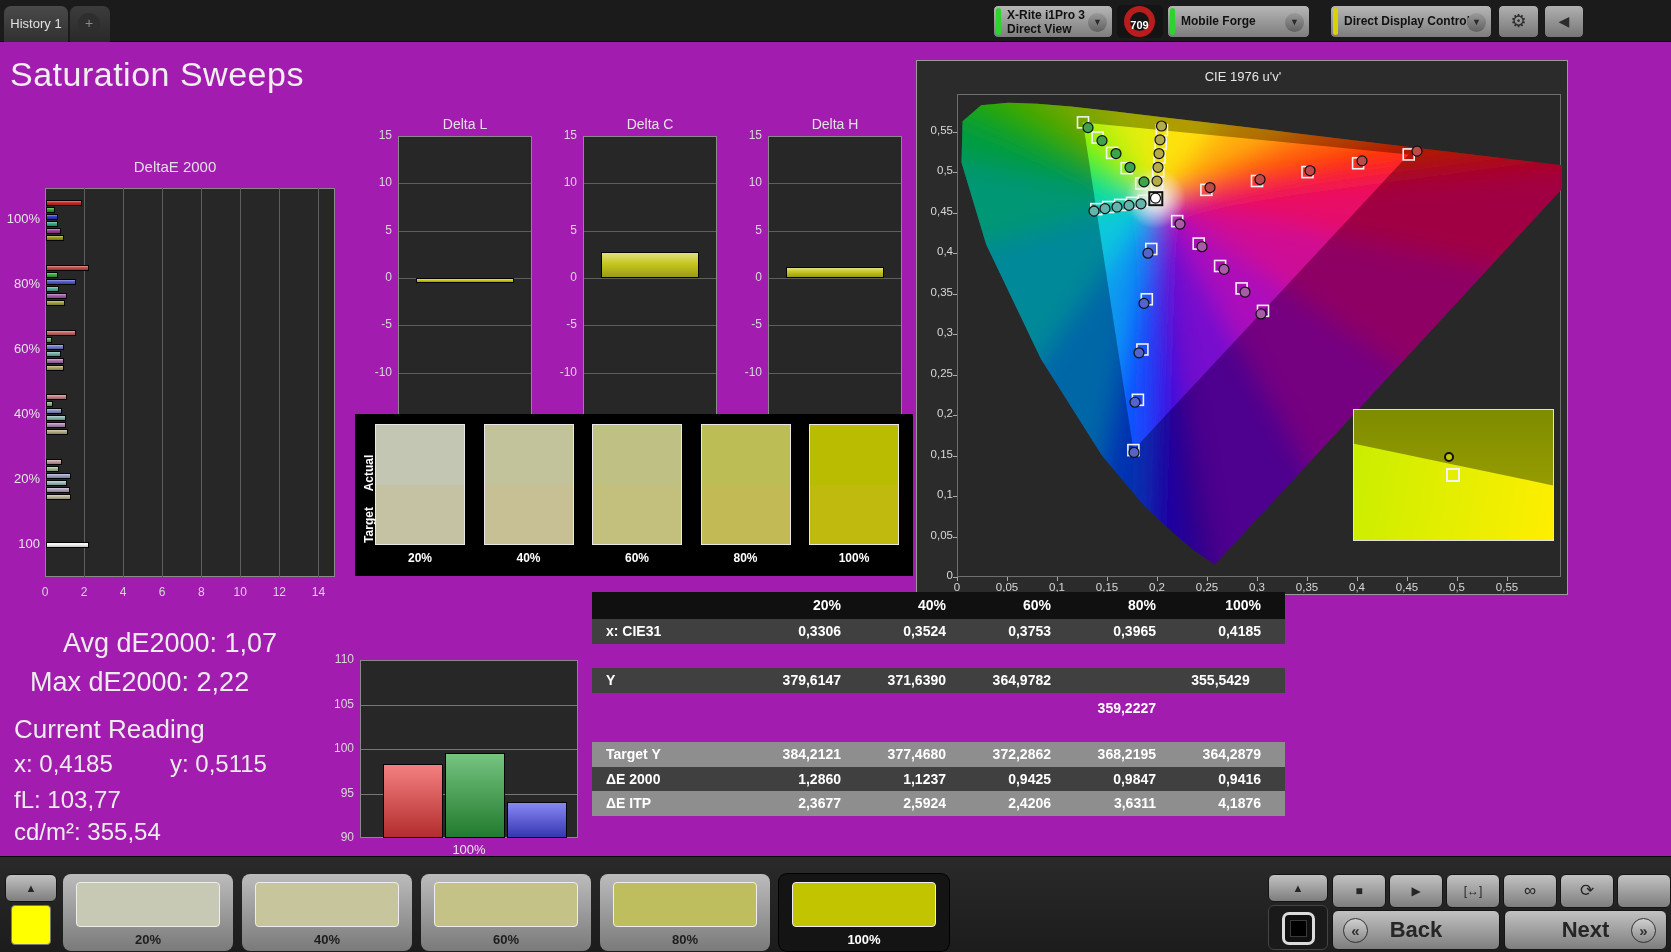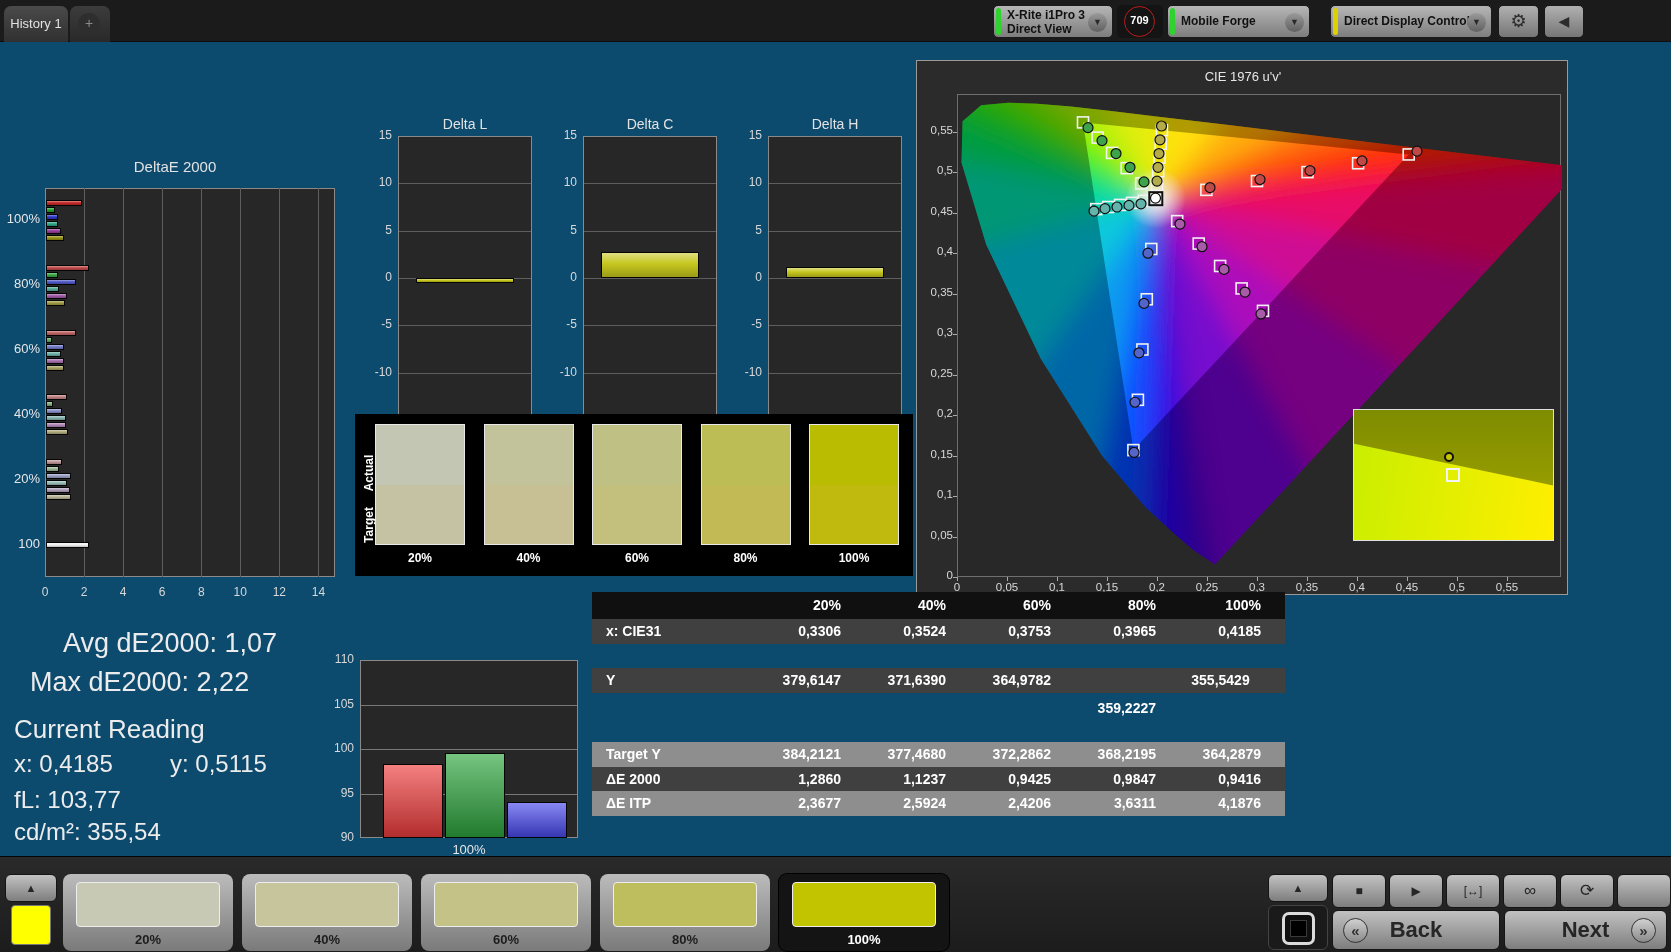--- a/index.html
+++ b/index.html
@@ -1,18 +1,18 @@
 <!DOCTYPE html>
 <html><head>
 <meta charset="utf-8">
 <style>
   * { box-sizing: border-box; margin:0; padding:0; }
   html,body { background:#161616; }
   body { font-family:"Liberation Sans", sans-serif; }
-  #root { position:relative; width:1671px; height:952px; background:#0c4a6e; overflow:hidden; }
+  #root { position:relative; width:1671px; height:952px; background:#a21caf; overflow:hidden; }
   .abs { position:absolute; }
   #topbar { position:absolute; left:0; top:0; width:1671px; height:42px; background:#1b1b1b; border-bottom:1px solid #0d0d0d; }
   .tab { position:absolute; top:6px; height:36px; background:linear-gradient(#4a4a4a,#303030); border-radius:7px 7px 0 0; color:#e2e2e2; font-size:13px; line-height:36px; text-align:center; }
   .plus-tab { position:absolute; top:6px; height:36px; background:linear-gradient(#3c3c3c,#292929); border-radius:7px 7px 0 0; }
   .plus-circle { position:absolute; left:8px; top:7px; width:22px; height:22px; border-radius:50%; background:#2e2e2e; color:#8a8a8a; font-size:14px; line-height:21px; text-align:center; }
   .dd { position:absolute; top:5px; height:33px; background:linear-gradient(#b6b6b6,#7d7d7d); border-radius:5px; border:1px solid #1a1a1a; color:#111; }
   .dd .stripe { position:absolute; left:2px; top:2px; bottom:2px; width:5px; border-radius:3px; }
   .dd .t1 { position:absolute; left:13px; top:2px; font-size:12px; font-weight:bold; white-space:nowrap; }
   .dd .t2 { position:absolute; left:13px; top:16px; font-size:12px; font-weight:bold; white-space:nowrap; }
   .dd .single { position:absolute; left:13px; top:8px; font-size:12px; font-weight:bold; white-space:nowrap; }
@@ -42,40 +42,41 @@
     <div class="plus-tab" style="left:70px;width:40px;">
       <span class="plus-circle">+</span>
     </div>
     <div class="dd" style="left:993px;width:120px;">
       <div class="stripe" style="background: rgb(47, 211, 47);"></div>
       <div class="t1">X-Rite i1Pro 3</div>
       <div class="t2">Direct View</div>
       <div class="chev">▼</div>
     </div>
     <div class="abs" style="left:1117px;top:5px;width:46px;height:33px;background:#141414;border-radius:5px;">
-      <div class="abs" style="left:7px;top:1px;width:31px;height:31px;border-radius:50%;border:1px solid #b91c1c;color:#fff;font-size:11px;font-weight:bold;text-align:center;line-height:27px;">709</div>
+      <div class="abs" style="left:7px;top:1px;width:31px;height:31px;border-radius:50%;border:6px solid #b91c1c;color:#fff;font-size:11px;font-weight:bold;text-align:center;line-height:27px;">709</div>
     </div>
     <div class="dd" style="left:1167px;width:143px;">
       <div class="stripe" style="background: rgb(47, 211, 47);"></div>
       <div class="single">Mobile Forge</div>
       <div class="chev">▼</div>
     </div>
     <div class="dd" style="left:1330px;width:162px;">
       <div class="stripe" style="background: rgb(221, 208, 0);"></div>
       <div class="single">Direct Display Control</div>
       <div class="chev">▼</div>
     </div>
     <div class="toolbtn" style="left:1498px;width:41px;font-size:18px;line-height:31px;">
       <span>⚙</span>
     </div>
     <div class="toolbtn" style="left:1544px;width:40px;font-size:14px;line-height:31px;">
       <span>◀</span>
     </div>
   </div>
 
+  <div id="title">Saturation Sweeps</div>
 
   <div class="stat" style="left:30px;top:628px;width:280px;text-align:center;font-size:27px;">Avg dE2000: 1,07</div>
   <div class="stat" style="left:30px;top:667px;width:280px;text-align:left;font-size:27px;">Max dE2000: 2,22</div>
   <div class="stat" style="left:14px;top:714px;font-size:26px;">Current Reading</div>
   <div class="stat" style="left:14px;top:750px;font-size:24px;">x: 0,4185</div>
   <div class="stat" style="left:170px;top:750px;font-size:24px;">y: 0,5115</div>
   <div class="stat" style="left:14px;top:786px;font-size:24px;">fL: 103,77</div>
   <div class="stat" style="left:14px;top:818px;font-size:24px;">cd/m²: 355,54</div>
 
   <div id="cie-panel">

